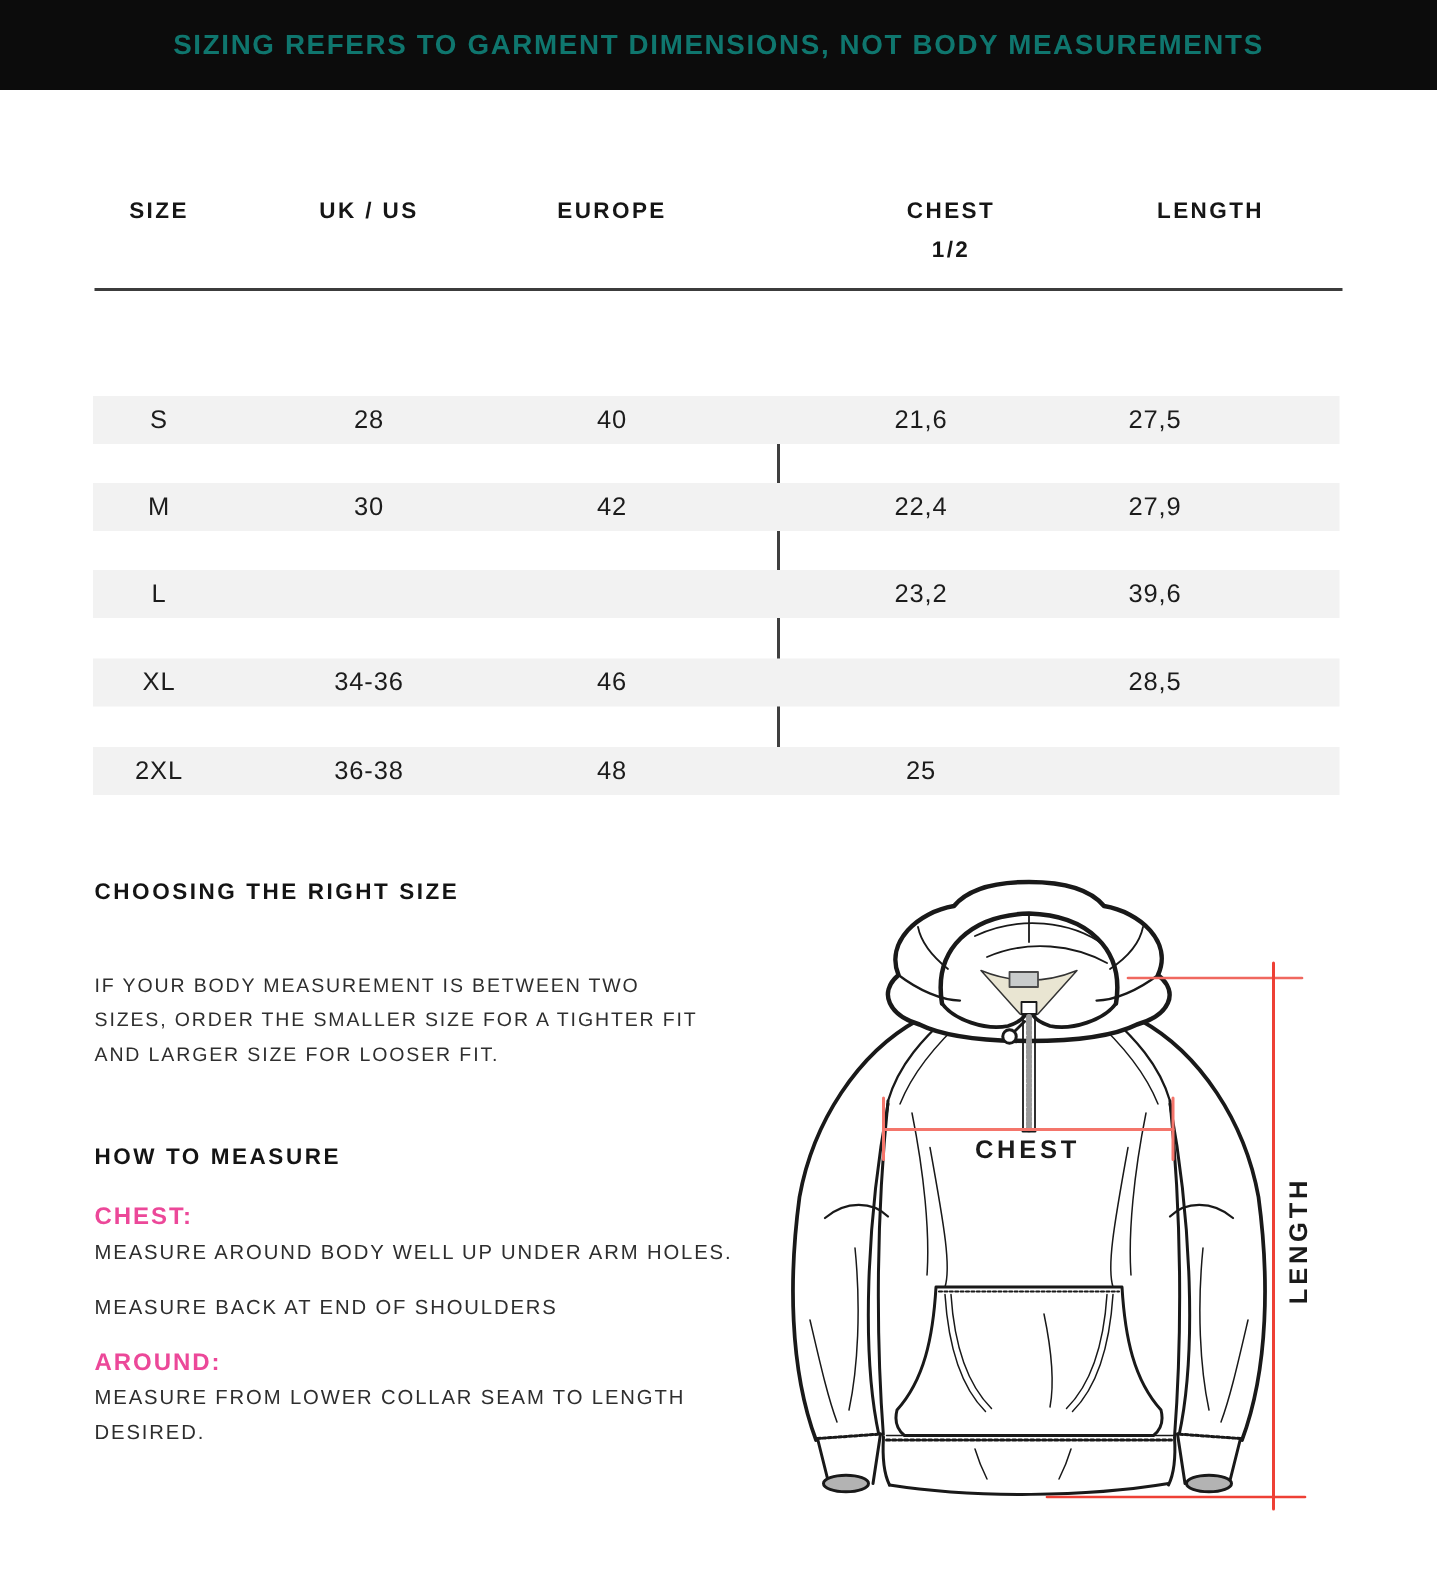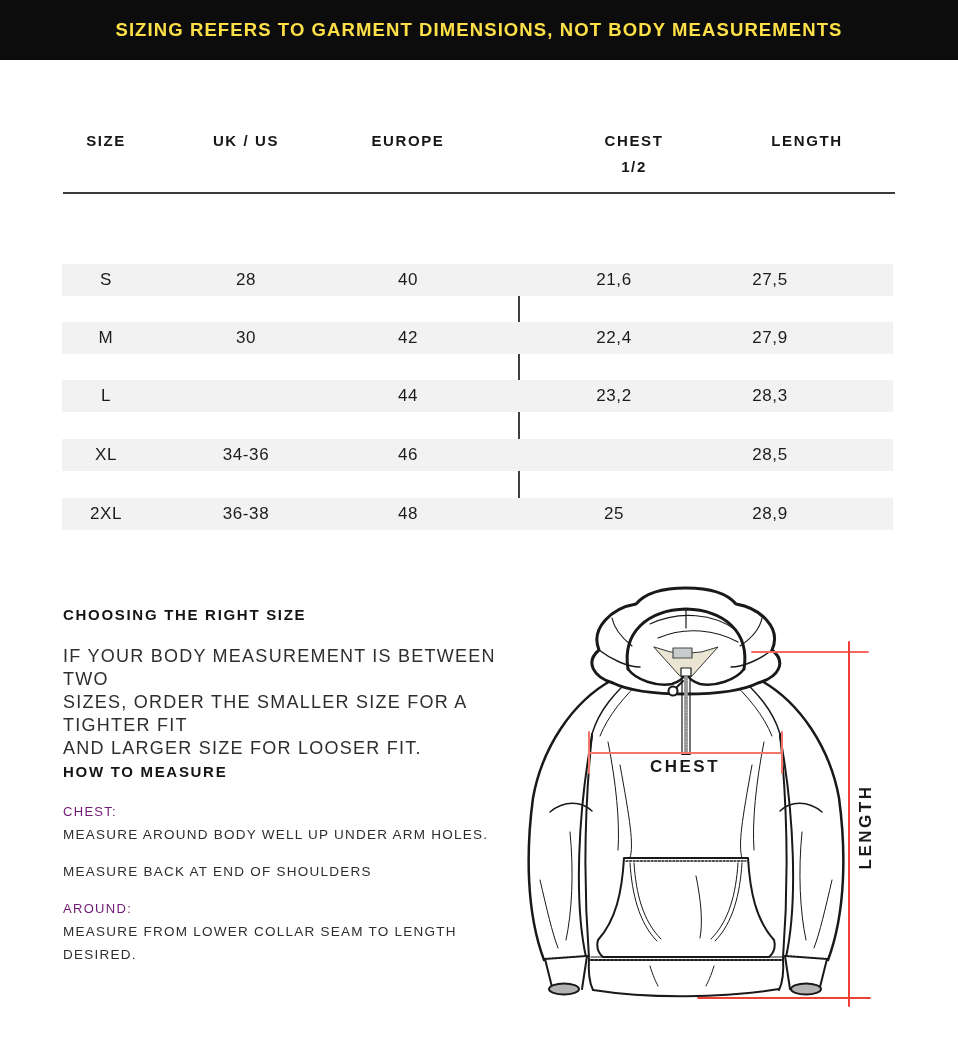--- a/index.html
+++ b/index.html
@@ -6,21 +6,21 @@
   .page{
     position:relative;width:958px;height:1052px;background:#ffffff;overflow:hidden;
     font-family:"Liberation Sans","DejaVu Sans",sans-serif;color:#1a1a1a;
   }
   
   .banner{
     position:absolute;left:0;top:0;width:958px;height:60px;background:#0c0c0c;
     display:flex;align-items:center;justify-content:center;
   }
   .banner-title{
-    color:#fde047;font-size:18.5px;font-weight:bold;letter-spacing:1.1px;white-space:nowrap;
+    color:#0f766e;font-size:18.5px;font-weight:bold;letter-spacing:1.1px;white-space:nowrap;
   }
   
   .hcell{
     position:absolute;top:128px;width:160px;margin-left:-80px;text-align:center;
     font-size:15px;font-weight:bold;letter-spacing:1.6px;line-height:26px;
     white-space:pre-line;color:#161616;
   }
   .table-rule{position:absolute;left:63px;top:192px;width:832px;height:1.5px;background:#3c3c3c;}
   .col-divider{position:absolute;left:518px;top:264px;width:1.5px;height:266px;background:#3f3f3f;}
   .trow{position:absolute;left:62px;width:831px;height:32px;background:#f2f2f2;}
@@ -32,31 +32,31 @@
   .c2{left:184px;} 
   .c3{left:346px;} 
   .c4{left:552px;} 
   .c5{left:708px;} 
   .h1{left:106px;}.h2{left:246px;}.h3{left:408px;}.h4{left:634px;}.h5{left:807px;}
   .r0{top:264px;}.r1{top:322px;}.r2{top:380px;}.r3{top:439px;}.r4{top:498px;}
   
   .sec-heading{
     position:absolute;left:63px;font-size:15px;font-weight:bold;letter-spacing:1.7px;color:#141414;
   }
-  .heading-choosing{top:606px;}
+  .heading-choosing{top:586px;}
   .heading-measure{top:763px;}
   .body-copy{
-    position:absolute;left:63px;width:480px;font-size:18px;letter-spacing:1.25px;
+    position:absolute;left:63px;width:480px;font-size:13px;letter-spacing:1.25px;
     line-height:23px;color:#2e2e2e;white-space:pre-line;
   }
   .choosing-text{top:645px;}
   .measure-list{position:absolute;left:63px;top:800px;width:480px;}
   .measure-item{margin-bottom:14px;}
   .measure-label{
-    font-size:13px;font-weight:normal;letter-spacing:1.3px;line-height:23px;color:#701a75;
+    font-size:16px;font-weight:bold;letter-spacing:1.3px;line-height:23px;color:#ec4899;
   }
   .measure-text{
     font-size:13.5px;letter-spacing:1.25px;line-height:23px;color:#2e2e2e;white-space:pre-line;
   }
   
   .diagram{position:absolute;left:500px;top:580px;width:458px;height:472px;}
   .diagram svg{display:block;}
   .svg-label{
     font-family:"Liberation Sans","DejaVu Sans",sans-serif;
     font-size:17px;font-weight:bold;letter-spacing:2.5px;fill:#1a1a1a;
@@ -91,36 +91,34 @@
     </div>
     <div class="trow r1">
       <span class="cell c1">M</span>
       <span class="cell c2">30</span>
       <span class="cell c3">42</span>
       <span class="cell c4">22,4</span>
       <span class="cell c5">27,9</span>
     </div>
     <div class="trow r2">
       <span class="cell c1">L</span>
-      <span class="cell c3">44</span>
       <span class="cell c4">23,2</span>
-      <span class="cell c5">28,3</span>
+      <span class="cell c5">39,6</span>
     </div>
     <div class="trow r3">
       <span class="cell c1">XL</span>
       <span class="cell c2">34-36</span>
       <span class="cell c3">46</span>
       <span class="cell c5">28,5</span>
     </div>
     <div class="trow r4">
       <span class="cell c1">2XL</span>
       <span class="cell c2">36-38</span>
       <span class="cell c3">48</span>
       <span class="cell c4">25</span>
-      <span class="cell c5">28,9</span>
     </div>
   </div>
 
   <div class="sec-heading heading-choosing">CHOOSING THE RIGHT SIZE</div>
   <div class="body-copy choosing-text">IF YOUR BODY MEASUREMENT IS BETWEEN TWO
 SIZES, ORDER THE SMALLER SIZE FOR A TIGHTER FIT
 AND LARGER SIZE FOR LOOSER FIT.</div>
 
   <div class="sec-heading heading-measure">HOW TO MEASURE</div>
 

